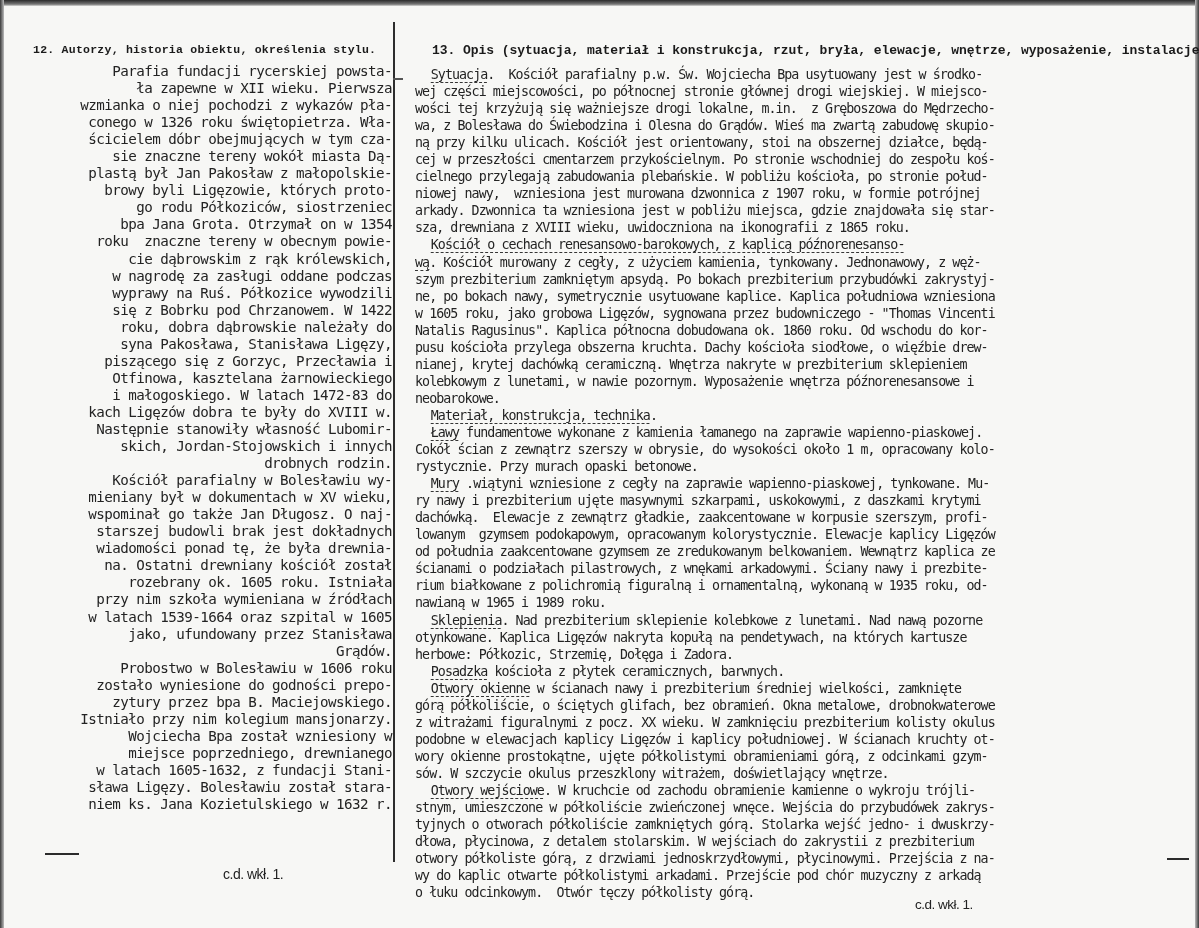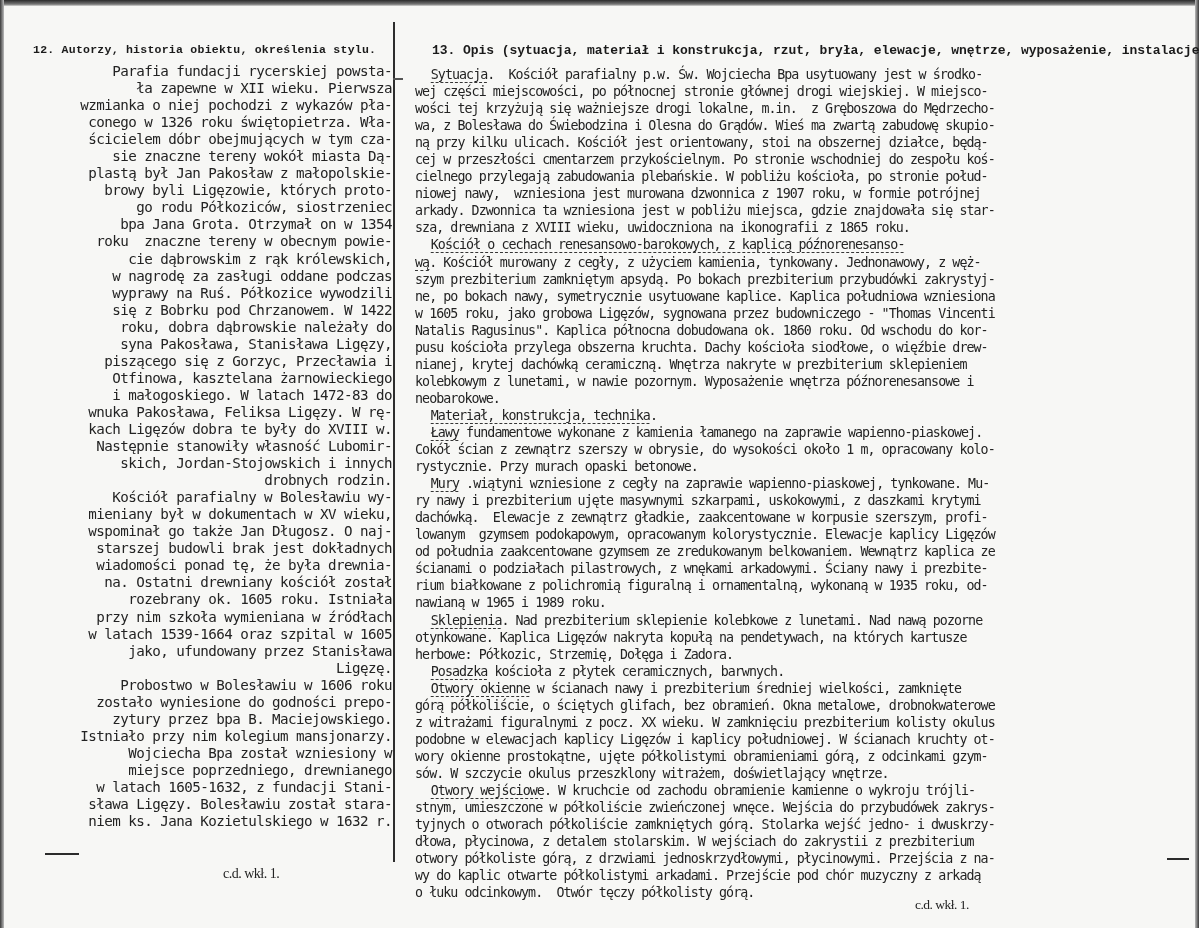--- a/index.html
+++ b/index.html
@@ -68,21 +68,21 @@
   .right-edge-mark {
     position: absolute; left: 1167px; top: 858px; width: 22px; height: 1.5px;
     background: #2b2b2b;
   }
   .left-tick {
     position: absolute; left: 393px; top: 78px; width: 10px; height: 1.5px;
     background: #555;
   }
   .continued {
     position: absolute;
-    font-family: Liberation Serif, serif;
+    font-family: Liberation Sans, sans-serif;
     font-size: 14px; color: #232323; letter-spacing: -0.5px;
   }
   #left-continued { left: 223px; top: 866px; }
   #right-continued { left: 915px; top: 897px; font-size: 13.5px; }
 </style>
 </head>
 <body>
 
 <div class="frame-top"></div>
 <div class="frame-left"></div>
@@ -107,36 +107,35 @@
     <div class="line"><span>roku  znaczne tereny w obecnym powie-</span></div>
     <div class="line"><span>cie dąbrowskim z rąk królewskich,</span></div>
     <div class="line"><span>w nagrodę za zasługi oddane podczas</span></div>
     <div class="line"><span>wyprawy na Ruś. Półkozice wywodzili</span></div>
     <div class="line"><span>się z Bobrku pod Chrzanowem. W 1422</span></div>
     <div class="line"><span>roku, dobra dąbrowskie należały do</span></div>
     <div class="line"><span>syna Pakosława, Stanisława Ligęzy,</span></div>
     <div class="line"><span>piszącego się z Gorzyc, Przecławia i</span></div>
     <div class="line"><span>Otfinowa, kasztelana żarnowieckiego</span></div>
     <div class="line"><span>i małogoskiego. W latach 1472-83 do</span></div>
-    <div class="line"><span>wnuka Pakosława, Feliksa Ligęzy. W rę-</span></div>
     <div class="line"><span>kach Ligęzów dobra te były do XVIII w.</span></div>
     <div class="line"><span>Następnie stanowiły własność Lubomir-</span></div>
     <div class="line"><span>skich, Jordan-Stojowskich i innych</span></div>
     <div class="line"><span>drobnych rodzin.</span></div>
     <div class="line indent"><span>Kościół parafialny w Bolesławiu wy-</span></div>
     <div class="line"><span>mieniany był w dokumentach w XV wieku,</span></div>
     <div class="line"><span>wspominał go także Jan Długosz. O naj-</span></div>
     <div class="line"><span>starszej budowli brak jest dokładnych</span></div>
     <div class="line"><span>wiadomości ponad tę, że była drewnia-</span></div>
     <div class="line"><span>na. Ostatni drewniany kościół został</span></div>
     <div class="line"><span>rozebrany ok. 1605 roku. Istniała</span></div>
     <div class="line"><span>przy nim szkoła wymieniana w źródłach</span></div>
     <div class="line"><span>w latach 1539-1664 oraz szpital w 1605</span></div>
     <div class="line"><span>jako, ufundowany przez Stanisława</span></div>
-    <div class="line"><span>Ligęzę.</span></div>
+    <div class="line"><span>Grądów.</span></div>
     <div class="line indent"><span>Probostwo w Bolesławiu w 1606 roku</span></div>
     <div class="line"><span>zostało wyniesione do godności prepo-</span></div>
     <div class="line"><span>zytury przez bpa B. Maciejowskiego.</span></div>
     <div class="line"><span>Istniało przy nim kolegium mansjonarzy.</span></div>
     <div class="line"><span>Wojciecha Bpa został wzniesiony w</span></div>
     <div class="line"><span>miejsce poprzedniego, drewnianego</span></div>
     <div class="line"><span>w latach 1605-1632, z fundacji Stani-</span></div>
     <div class="line"><span>sława Ligęzy. Bolesławiu został stara-</span></div>
     <div class="line"><span>niem ks. Jana Kozietulskiego w 1632 r.</span></div>
   </div>

